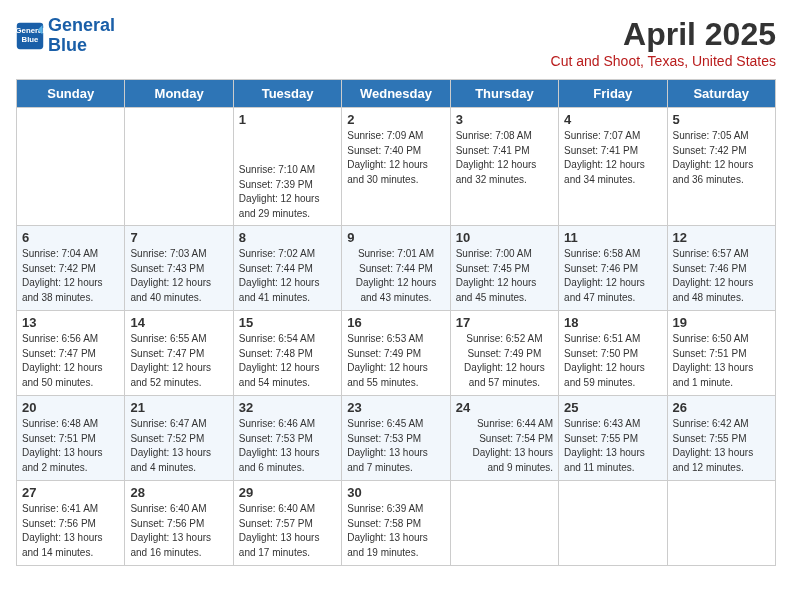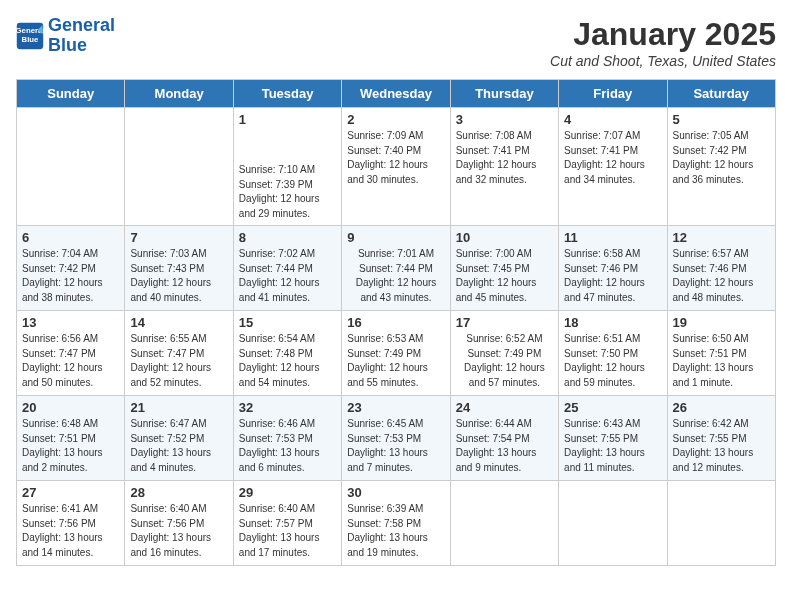--- a/index.html
+++ b/index.html
@@ -37,22 +37,21 @@
     .title-block {
       text-align: right;
     }
     .month-title {
       font-size: 32px;
       font-weight: bold;
       color: #333;
     }
     .subtitle {
       font-size: 14px;
-      color: #404040;
-      font-style: italic;
+      color: #b91c1c;
     }
     table {
       width: 100%;
       border-collapse: collapse;
       table-layout: fixed;
     }
     thead th {
       background-color: #2e75b6;
       color: #fff;
       font-size: 13px;
@@ -103,21 +102,21 @@
       <polygon points="28,10 34,4 34,16" fill="#5ab4e8"></polygon>
     </svg>
     <div>
       <div class="logo-text">
         <span>General</span><br>
         <span style="color:#1a5fa8">Blue</span>
       </div>
     </div>
   </div>
   <div class="title-block">
-    <div class="month-title">January 2025</div>
+    <div class="month-title">April 2025</div>
     <div class="subtitle">Cut and Shoot, Texas, United States</div>
   </div>
 </div>
 
 <table>
   <thead>
     <tr>
     <th>Sunday</th>
         <th>Monday</th>
         <th>Tuesday</th>
@@ -293,21 +292,21 @@
         </td>
         <td>
           <span class="day-num">23</span>
           <div class="day-info" style="white-space: pre-line;">Sunrise: 6:45 AM
 Sunset: 7:53 PM
 Daylight: 13 hours
 and 7 minutes.</div>
         </td>
         <td>
           <span class="day-num">24</span>
-          <div class="day-info" style="white-space: pre-line;">Sunrise: 6:44 AM
+          <div class="day-info" style="white-space: pre-line; text-align: right;">Sunrise: 6:44 AM
 Sunset: 7:54 PM
 Daylight: 13 hours
 and 9 minutes.</div>
         </td>
         <td>
           <span class="day-num">25</span>
           <div class="day-info" style="white-space: pre-line;">Sunrise: 6:43 AM
 Sunset: 7:55 PM
 Daylight: 13 hours
 and 11 minutes.</div>

